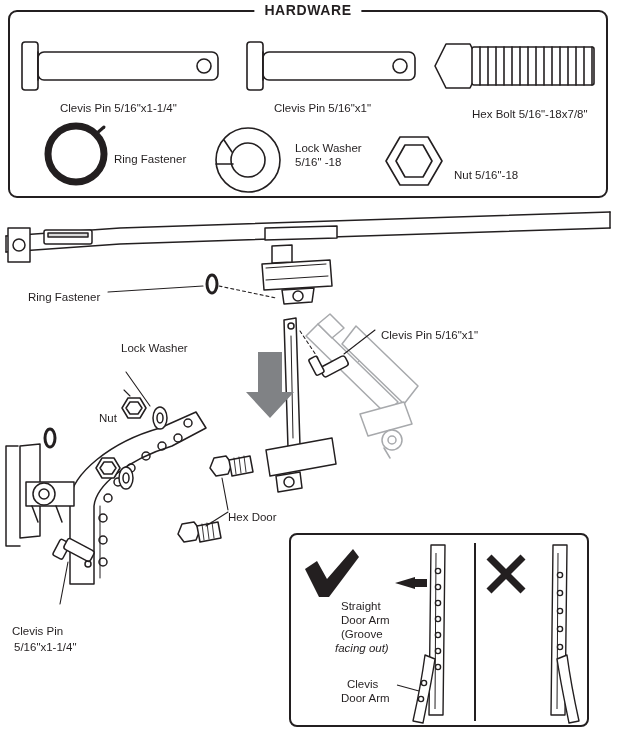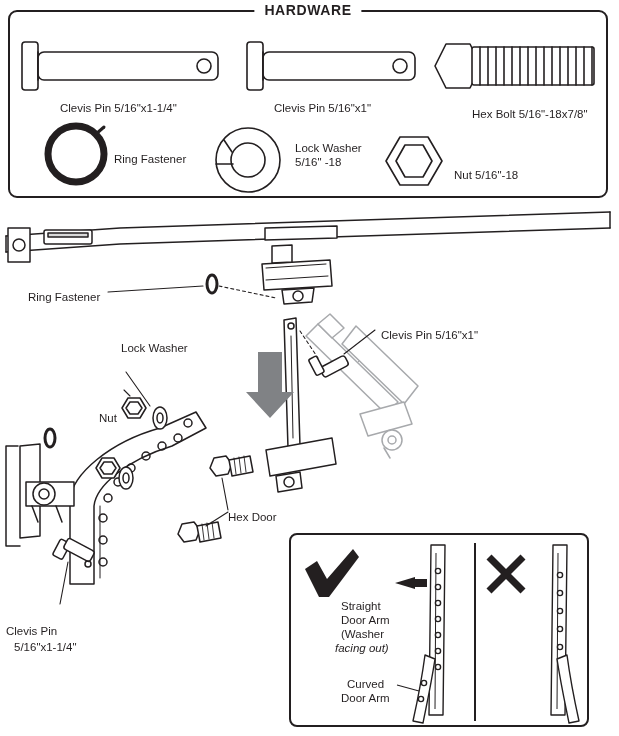--- a/index.html
+++ b/index.html
@@ -310,21 +310,21 @@
       <path d="M18 240 L6 240 L6 340 L20 340" stroke-width="1.5"></path>
 
     </g>
   </svg>
 
   <div class="dg-label" style="left:28px; top:291px;">Ring Fastener</div>
   <div class="dg-label" style="left:121px; top:342px;">Lock Washer</div>
   <div class="dg-label" style="left:99px; top:364px;margin-top:48px;">Nut</div>
   <div class="dg-label" style="left:381px; top:329px;">Clevis Pin 5/16"x1"</div>
   <div class="dg-label" style="left:228px; top:511px;">Hex Door</div>
-  <div class="dg-label" style="left:6px; top:625px;">Clevis Pin</div>
+  <div class="dg-label" style="left:12px; top:625px;">Clevis Pin</div>
   <div class="dg-label" style="left:14px; top:641px;">5/16"x1-1/4"</div>
 
   <div class="cmp-panel">
     <div class="cmp-divider"></div>
 
     <svg class="layer" width="322" height="194" viewBox="0 0 322 194">
 
       <g fill="#231f20" stroke="none">
         <polygon points="14,34 26,26 36,44 62,14 68,22 38,62 28,62"></polygon>
       </g>
@@ -373,20 +373,20 @@
           <circle cx="269" cy="112" r="2.6"></circle>
         </g>
         <g>
           <path d="M276 120 C 280 150, 284 168, 288 186 L278 188 C 274 168, 270 150, 266 124 Z"></path>
         </g>
       </g>
     </svg>
 
     <div class="cmp-label" style="left:50px; top:65px;">Straight</div>
     <div class="cmp-label" style="left:50px; top:79px;">Door Arm</div>
-    <div class="cmp-label" style="left:50px; top:93px;">(Washer</div>
+    <div class="cmp-label" style="left:50px; top:93px;">(Groove</div>
     <div class="cmp-label" style="left:44px; top:107px;font-style:italic;">facing out)</div>
 
-    <div class="cmp-label" style="left:56px; top:143px;">Curved</div>
+    <div class="cmp-label" style="left:56px; top:143px;">Clevis</div>
     <div class="cmp-label" style="left:50px; top:157px;">Door Arm</div>
   </div>
 
 </div>
 
 </body></html>

